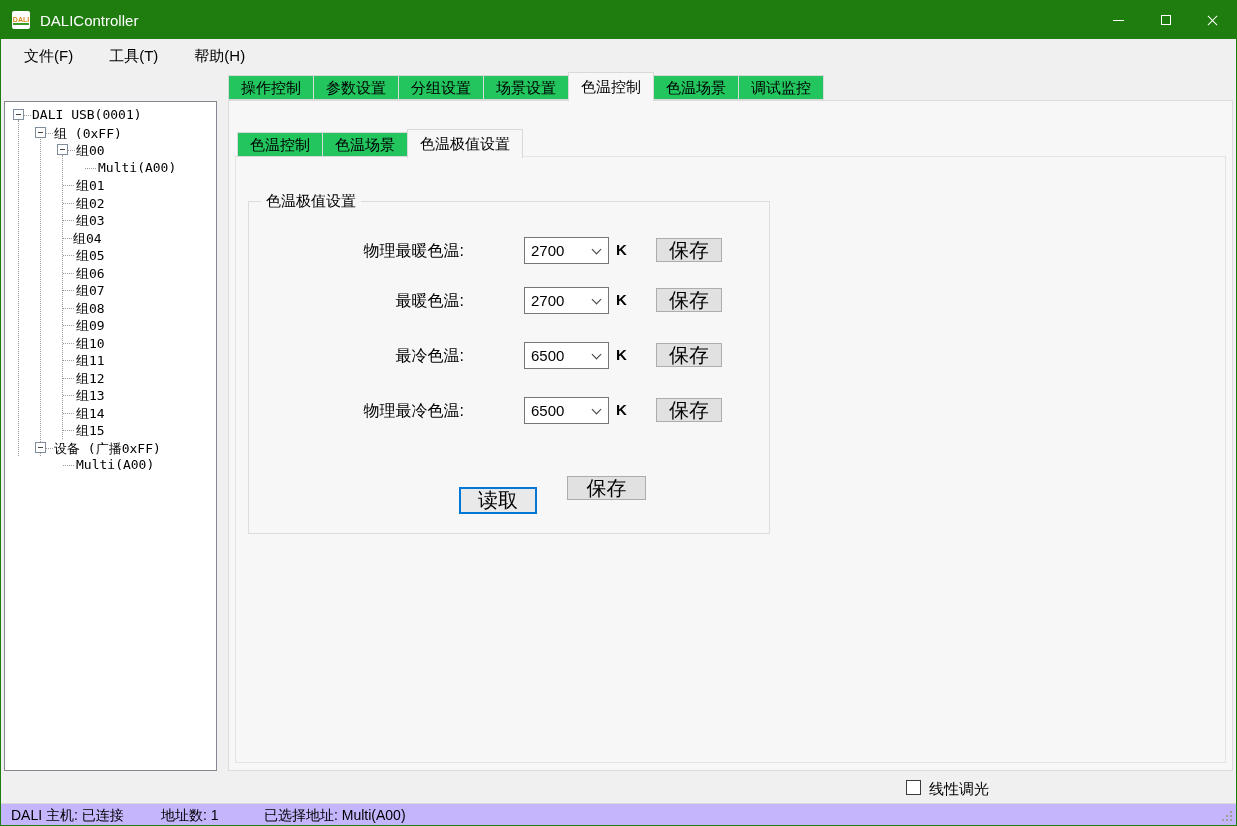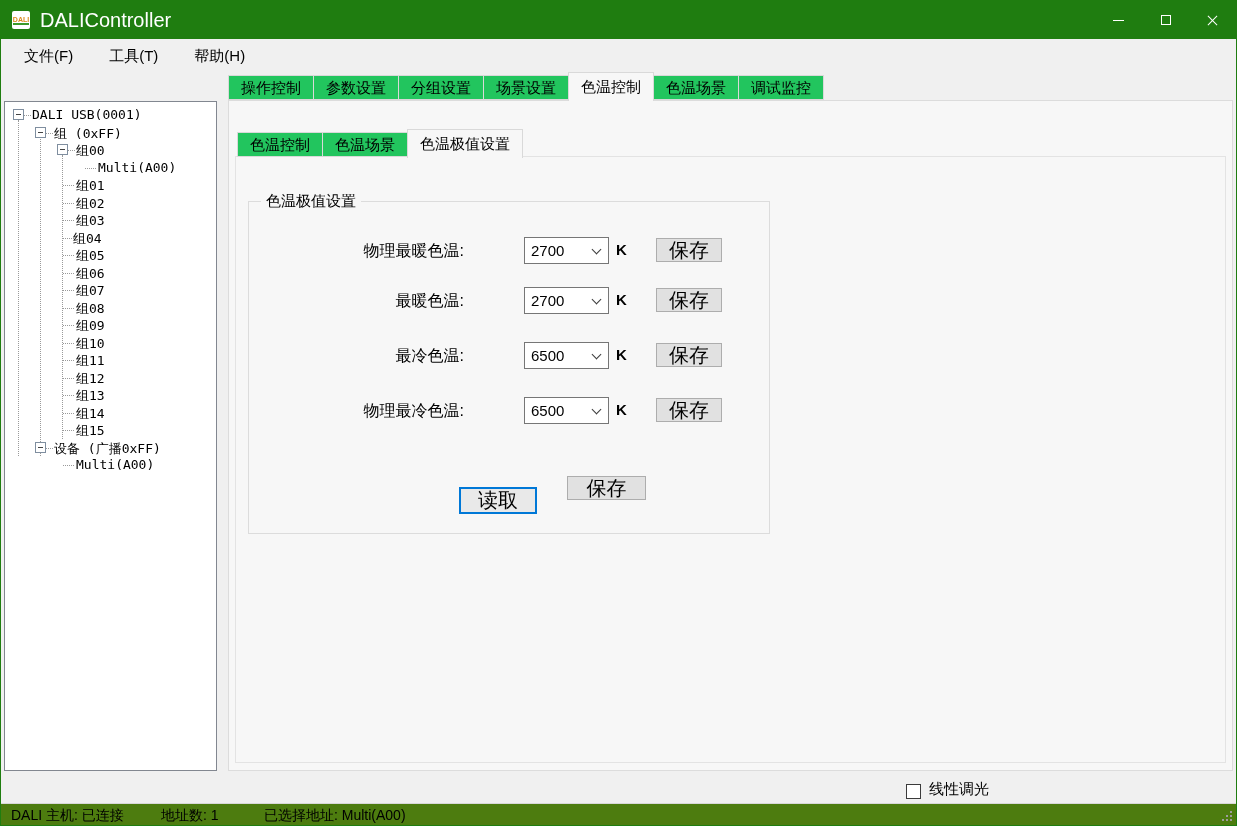--- a/index.html
+++ b/index.html
@@ -8,21 +8,21 @@
 
   .window { position:relative; width:1237px; height:826px;
             border:1px solid #1f7d10; background:#f0f0f0; overflow:hidden; }
 
   
   .titlebar { position:absolute; left:0; top:0; right:0; height:38px;
               background:#1f7d10; display:flex; align-items:center; }
   .app-icon { width:18px; height:18px; margin-left:11px; background:#fff; border-radius:2px;
               display:flex; align-items:center; justify-content:center; overflow:hidden; }
   .app-icon span { font-size:7px; font-weight:bold; color:#d98a1d; letter-spacing:0; border-bottom:2px solid #3a9a2a; }
-  .title-text { color:#fff; font-size:20px; margin-left:10px; }
+  .title-text { color:#fff; font-size:15px; margin-left:10px; }
   .win-controls { margin-left:auto; display:flex; height:100%; }
   .win-btn { width:47px; height:100%; display:flex; align-items:center; justify-content:center; cursor:default; }
   .glyph-min { width:11px; height:1px; background:#fff; }
   .glyph-max { width:10px; height:10px; border:1px solid #fff; }
   .glyph-close { position:relative; width:13px; height:13px; }
   .glyph-close i { position:absolute; left:0; top:6px; width:13px; height:1px; background:#fff; display:block; }
   .glyph-close i:first-child { transform:rotate(45deg); }
   .glyph-close i:last-child  { transform:rotate(-45deg); }
 
   
@@ -70,24 +70,24 @@
                  transform:rotate(45deg); }
   .unit { position:absolute; left:367px; font-size:15px; font-weight:bold; }
   .btn { background:#e1e1e1; border:1px solid #adadad; font-size:20px;
          display:flex; align-items:center; justify-content:center; }
   .row-save { position:absolute; left:407px; width:66px; height:24px; }
   .read-btn { position:absolute; left:210px; top:272px; width:78px; height:27px;
               border:2px solid #0078d7; background:#e9e9e9;margin-top:13px; }
   .save-btn2 { position:absolute; left:318px; top:274px; width:79px; height:24px; }
 
   
-  .footer-check { position:absolute; left:905px; top:779px; display:flex; align-items:flex-end;
+  .footer-check { position:absolute; left:905px; top:779px; display:flex; align-items:flex-start;
                   gap:8px; font-size:15px; z-index:9; }
   .checkbox { width:15px; height:15px; border:1px solid #3b3b3b; background:#fff; }
-  .statusbar { position:absolute; left:0; right:0; bottom:0; height:22px; background:#4d7c0f;
+  .statusbar { position:absolute; left:0; right:0; bottom:0; height:22px; background:#c4b5fd;
                border-top:1px solid #d8d8d8; font-size:14px; }
   .status-item { position:absolute; top:3px; white-space:nowrap; }
   .grip { position:absolute; right:4px; bottom:4px; width:2px; height:2px; background:#9d9d9d;
           box-shadow:-4px 0 #9d9d9d, -8px 0 #9d9d9d, 0 -4px #9d9d9d, -4px -4px #9d9d9d, 0 -8px #9d9d9d; }
 </style>
 </head>
 <body>
 
 <div class="window">
 

